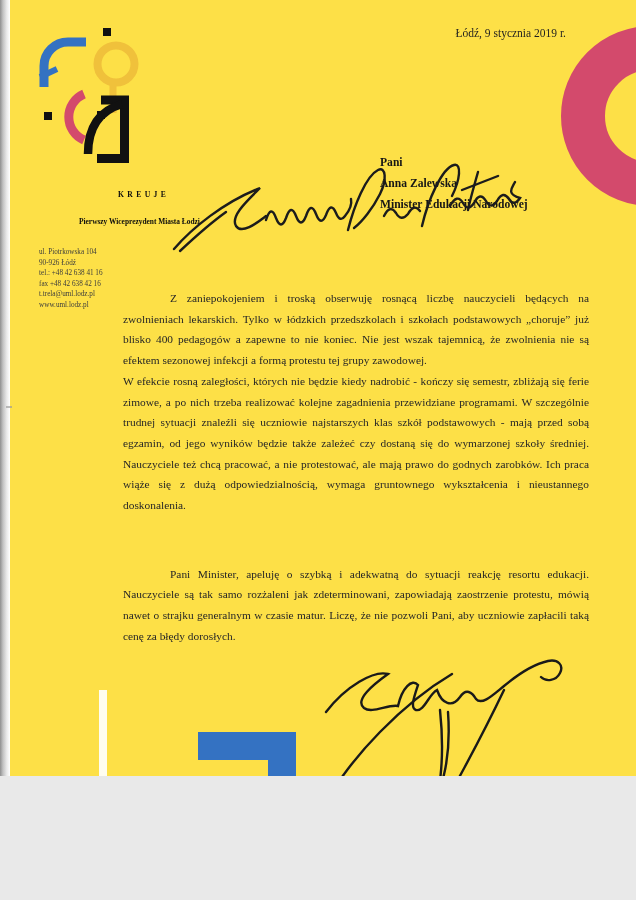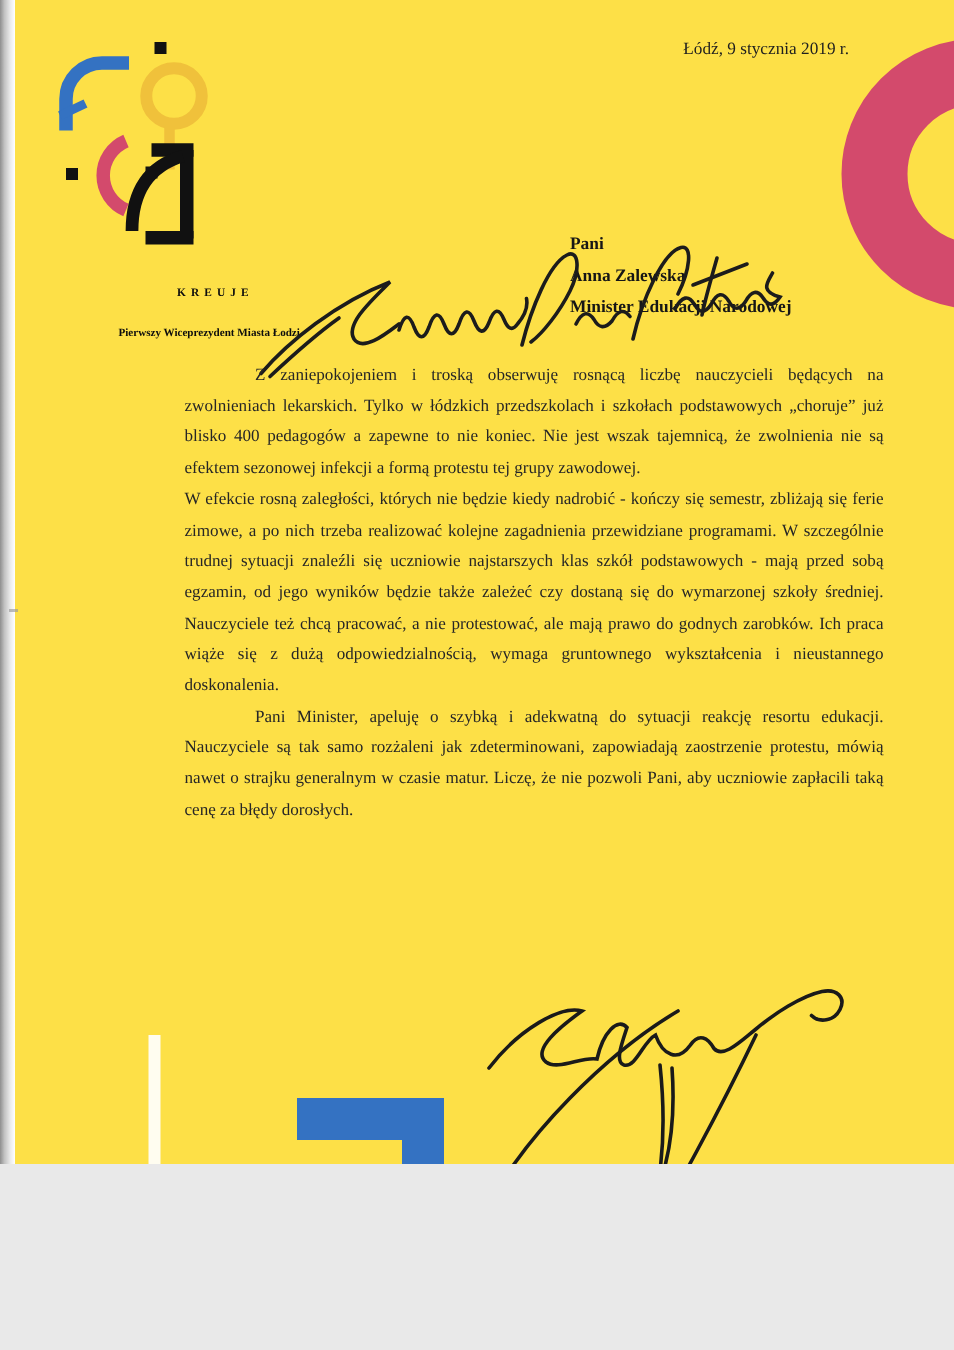--- a/index.html
+++ b/index.html
@@ -21,21 +21,21 @@
     white-space:nowrap;color:#0d0d0d;margin-left:40px;}
   .sender-address{position:absolute;left:39px;top:247px;font-size:7.2px;line-height:10.6px;color:#3c3c3c;}
   .sender-address span{display:block;}
 
   .recipient{position:absolute;left:380px;top:152px;font-size:11.6px;font-weight:bold;
     line-height:21px;color:#161616;}
 
   .body-text{position:absolute;left:123px;top:240px;width:466px;font-size:11.4px;
     line-height:20.7px;text-align:justify;color:#262626;}
   .body-text p{margin:0;}
-  .body-text p.indent{text-indent:47px;}
+  .body-text p.indent{text-indent:47px;margin-top:48px;}
 
   .sig-name{position:absolute;left:390px;top:790px;font-size:10.5px;font-weight:bold;
     letter-spacing:.3px;color:#141414;white-space:nowrap;}
 
   .abs{position:absolute;}
   svg{display:block;overflow:visible;}
 </style>
 </head>
 <body>
 
@@ -67,20 +67,28 @@
       <path d="M 122,104 Q 88,114 88,154" fill="none" stroke="#111" stroke-width="8.5"></path>
     </svg>
     <div class="logo-wordmark">KREUJE</div>
   </div>
 
   <svg class="abs" style="left:548px;top:16px;" width="88" height="200" viewBox="548 16 88 200">
     <circle cx="651" cy="116" r="68" fill="none" stroke="#d34a6c" stroke-width="44"></circle>
   </svg>
 
   <div class="sender-title">Pierwszy Wiceprezydent Miasta Łodzi</div>
+  <div class="sender-address">
+    <span>ul. Piotrkowska 104</span>
+    <span>90-926 Łódź</span>
+    <span>tel.: +48 42 638 41 16</span>
+    <span>fax +48 42 638 42 16</span>
+    <span>t.trela@uml.lodz.pl</span>
+    <span>www.uml.lodz.pl</span>
+  </div>
 
   <div class="recipient">
     <div>Pani</div>
     <div>Anna Zalewska</div>
     <div>Minister Edukacji Narodowej</div>
   </div>
 
   <svg class="abs" style="left:168px;top:156px;" width="352" height="98" viewBox="0 0 352 98" title="Szanowna Pani Minister">
     <g fill="none" stroke="#1c1c1c" stroke-width="2.4" stroke-linecap="round">
       <path d="M 6,93 C 24,72 56,46 92,32 C 80,44 62,60 68,70 C 74,79 90,66 98,60"></path>

